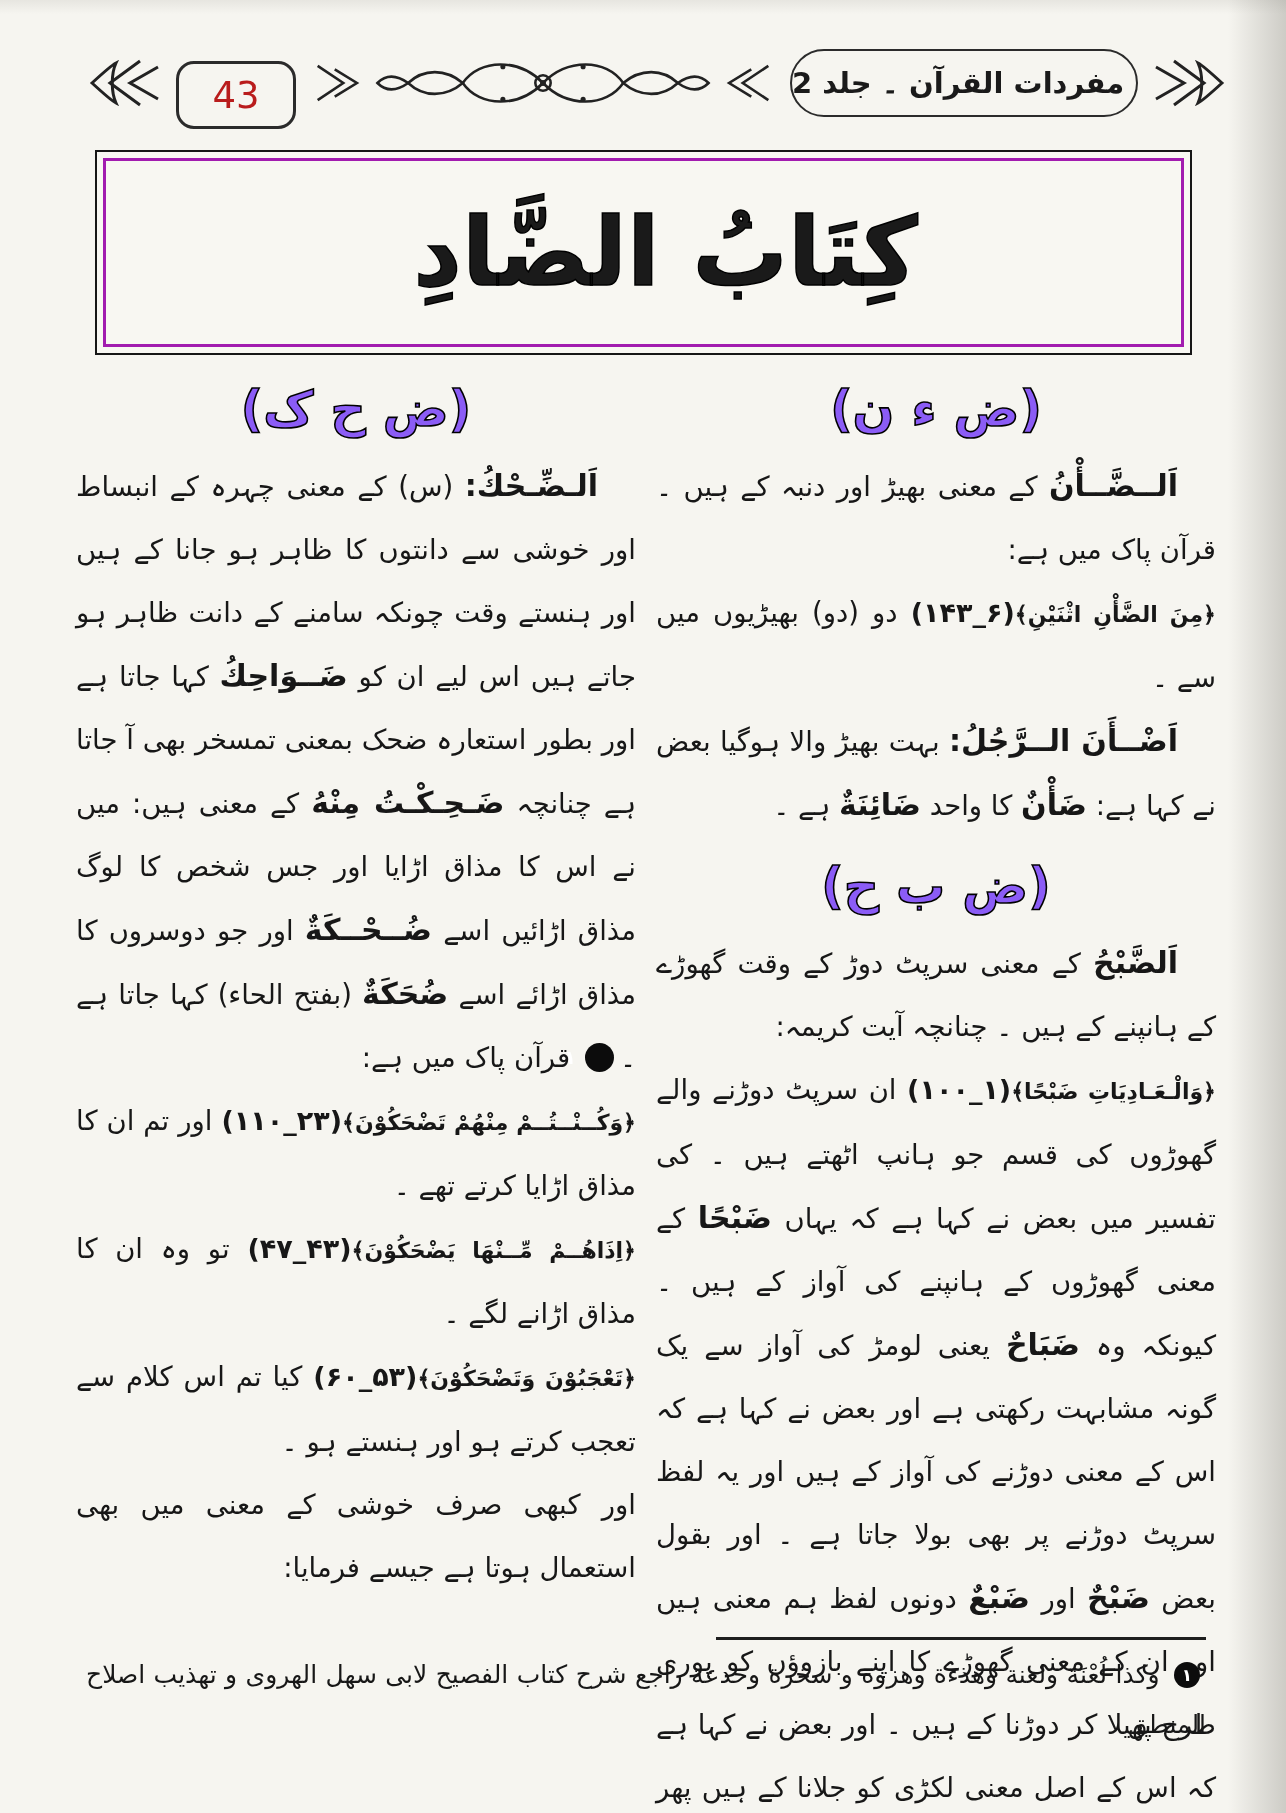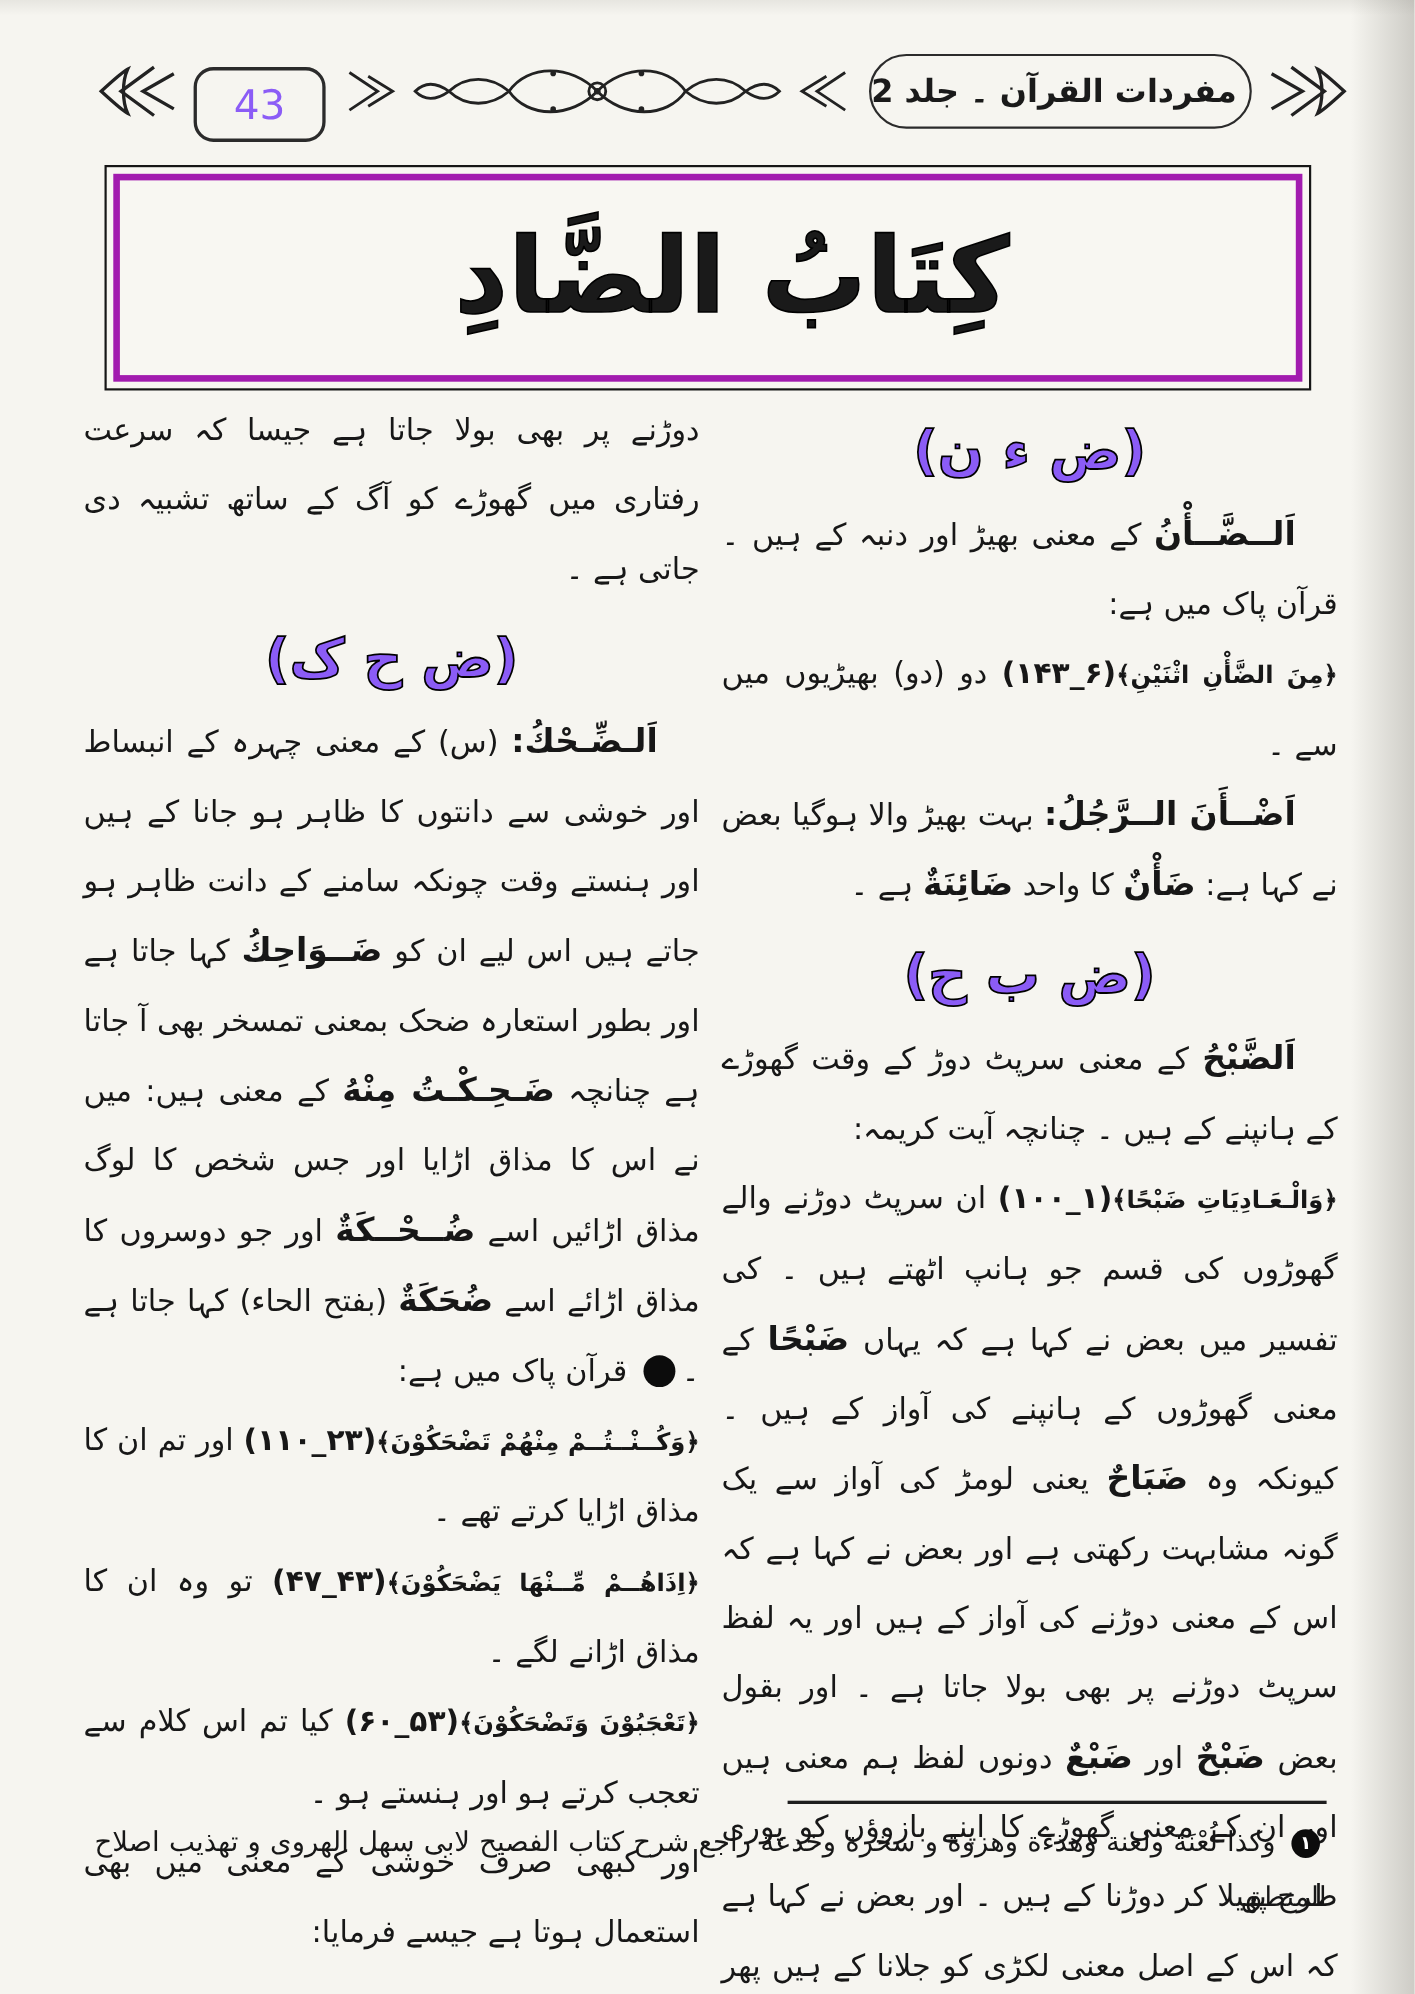--- a/index.html
+++ b/index.html
@@ -14,35 +14,35 @@
     display:flex; align-items:center; gap:8px;
   }
   .orn{flex:0 0 auto; display:block;}
   .orn path, .orn circle{stroke:#222; fill:none; stroke-width:3;}
   .orn .fill{fill:#222; stroke:none;}
   .floral{flex:1 1 auto; height:72px; min-width:0;}
   .pageno-box{
     flex:0 0 auto; width:114px; height:62px;
     border:3px solid #2b2b2b; border-radius:18px;
     display:flex; align-items:center; justify-content:center;
-    font-size:37px; color:#8b5cf6; background:transparent;margin-top:24px;
+    font-size:37px; color:#b91c1c; background:transparent;margin-top:24px;
   }
   .title-pill{
     flex:0 0 auto; width:344px; height:64px;
     border:2.5px solid #2b2b2b; border-radius:34px;
     display:flex; align-items:center; 
   }
   .title-pill .t{direction:rtl; font-size:29px; font-weight:bold; white-space:nowrap;}
   
   .chapter-box{
     position:absolute; top:150px; left:95px; width:1097px; height:205px;
     border:2.5px solid #161616; padding:6px; box-sizing:border-box; background:#f8f7f2;
   }
   .chapter-box-inner{
-    width:100%; height:100%; border:6px solid #a21caf; box-sizing:border-box;
+    width:100%; height:100%; border:3px solid #a21caf; box-sizing:border-box;
     display:flex; align-items:center; justify-content:center;padding-left:44px;
   }
   .chapter-title{
     margin:0; direction:rtl; font-size:95px; font-weight:bold; letter-spacing:1px;
     -webkit-text-stroke:1.5px #000; line-height:1;
   }
   
   .columns{
     position:absolute; top:360px; left:76px; width:1140px;
     direction:rtl; display:flex; gap:20px; align-items:flex-start;
@@ -140,21 +140,20 @@
     <div class="col">
         <h2 class="root-heading"><span class="u">(ض ء ن)</span></h2>
         <p class="para indent"><span class="arB">اَلــضَّــأْنُ</span><span class="u"> کے معنی بھیڑ اور دنبہ کے ہیں ۔ قرآن پاک میں ہے:</span></p>
         <p class="para"><span class="qv">﴿مِنَ الضَّأْنِ اثْنَيْنِ﴾</span><span class="ref" dir="ltr">(۱۴۳_۶)</span><span class="u"> دو (دو) بھیڑیوں میں سے ۔</span></p>
         <p class="para indent"><span class="arB">اَضْــأَنَ الــرَّجُلُ:</span><span class="u"> بہت بھیڑ والا ہوگیا بعض نے کہا ہے: </span><span class="arB">ضَأْنٌ</span><span class="u"> کا واحد </span><span class="arB">ضَائِنَةٌ</span><span class="u"> ہے ۔</span></p>
         <h2 class="root-heading"><span class="u">(ض ب ح)</span></h2>
         <p class="para indent"><span class="arB">اَلضَّبْحُ</span><span class="u"> کے معنی سرپٹ دوڑ کے وقت گھوڑے کے ہانپنے کے ہیں ۔ چنانچہ آیت کریمہ:</span></p>
         <p class="para"><span class="qv">﴿وَالْـعَـادِيَاتِ ضَبْحًا﴾</span><span class="ref" dir="ltr">(۱۰۰_۱)</span><span class="u"> ان سرپٹ دوڑنے والے گھوڑوں کی قسم جو ہانپ اٹھتے ہیں ۔ کی تفسیر میں بعض نے کہا ہے کہ یہاں </span><span class="arB">ضَبْحًا</span><span class="u"> کے معنی گھوڑوں کے ہانپنے کی آواز کے ہیں ۔ کیونکہ وہ </span><span class="arB">ضَبَاحٌ</span><span class="u"> یعنی لومڑ کی آواز سے یک گونہ مشابہت رکھتی ہے اور بعض نے کہا ہے کہ اس کے معنی دوڑنے کی آواز کے ہیں اور یہ لفظ سرپٹ دوڑنے پر بھی بولا جاتا ہے ۔ اور بقول بعض </span><span class="arB">ضَبْحٌ</span><span class="u"> اور </span><span class="arB">ضَبْعٌ</span><span class="u"> دونوں لفظ ہم معنی ہیں اور ان کے معنی گھوڑے کا اپنے بازوؤں کو پوری طرح پھیلا کر دوڑنا کے ہیں ۔ اور بعض نے کہا ہے کہ اس کے اصل معنی لکڑی کو جلانا کے ہیں پھر تشبیہ کے طور پر گھوڑے کے</span></p>
       </div>
     <div class="col">
-        <p class="para"><span class="u">دوڑنے پر بھی بولا جاتا ہے جیسا کہ سرعت رفتاری میں گھوڑے کو آگ کے ساتھ تشبیہ دی جاتی ہے ۔</span></p>
         <h2 class="root-heading"><span class="u">(ض ح ک)</span></h2>
         <p class="para indent"><span class="arB">اَلـضِّـحْكُ:</span><span class="u"> (س) کے معنی چہرہ کے انبساط اور خوشی سے دانتوں کا ظاہر ہو جانا کے ہیں اور ہنستے وقت چونکہ سامنے کے دانت ظاہر ہو جاتے ہیں اس لیے ان کو </span><span class="arB">ضَــوَاحِكُ</span><span class="u"> کہا جاتا ہے اور بطور استعارہ ضحک بمعنی تمسخر بھی آ جاتا ہے چنانچہ </span><span class="arB">ضَـحِـكْـتُ مِنْهُ</span><span class="u"> کے معنی ہیں: میں نے اس کا مذاق اڑایا اور جس شخص کا لوگ مذاق اڑائیں اسے </span><span class="arB">ضُــحْــكَةٌ</span><span class="u"> اور جو دوسروں کا مذاق اڑائے اسے </span><span class="arB">ضُحَكَةٌ</span><span class="u"> (بفتح الحاء) کہا جاتا ہے ۔</span><span class="fnmark">۱</span><span class="u"> قرآن پاک میں ہے:</span></p>
         <p class="para"><span class="qv">﴿وَكُــنْــتُــمْ مِنْهُمْ تَضْحَكُوْنَ﴾</span><span class="ref" dir="ltr">(۱۱۰_۲۳)</span><span class="u"> اور تم ان کا مذاق اڑایا کرتے تھے ۔</span></p>
         <p class="para"><span class="qv">﴿اِذَاهُــمْ مِّــنْهَا يَضْحَكُوْنَ﴾</span><span class="ref" dir="ltr">(۴۷_۴۳)</span><span class="u"> تو وہ ان کا مذاق اڑانے لگے ۔</span></p>
         <p class="para"><span class="qv">﴿تَعْجَبُوْنَ وَتَضْحَكُوْنَ﴾</span><span class="ref" dir="ltr">(۶۰_۵۳)</span><span class="u"> کیا تم اس کلام سے تعجب کرتے ہو اور ہنستے ہو ۔</span></p>
         <p class="para"><span class="u">اور کبھی صرف خوشی کے معنی میں بھی استعمال ہوتا ہے جیسے فرمایا:</span></p>
       </div>
   </div>
 
   <div class="fn-rule"></div>

